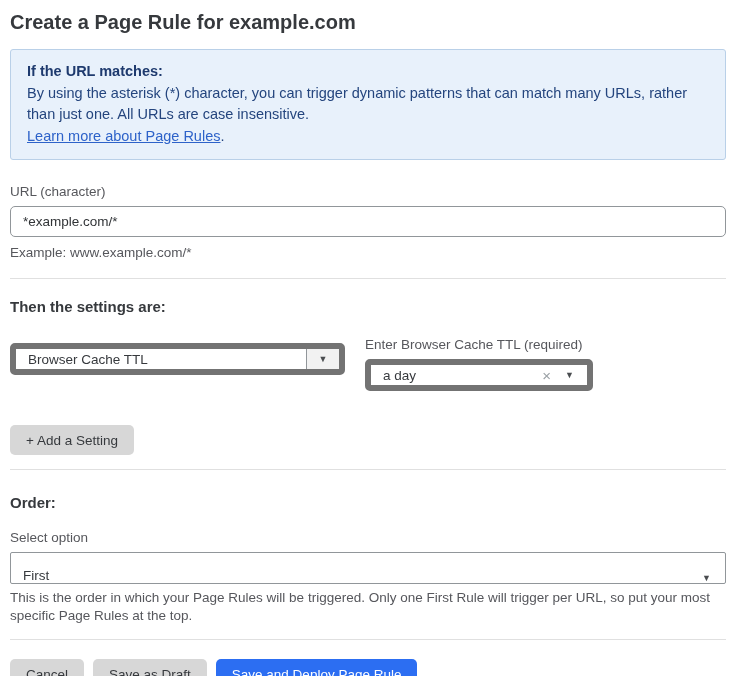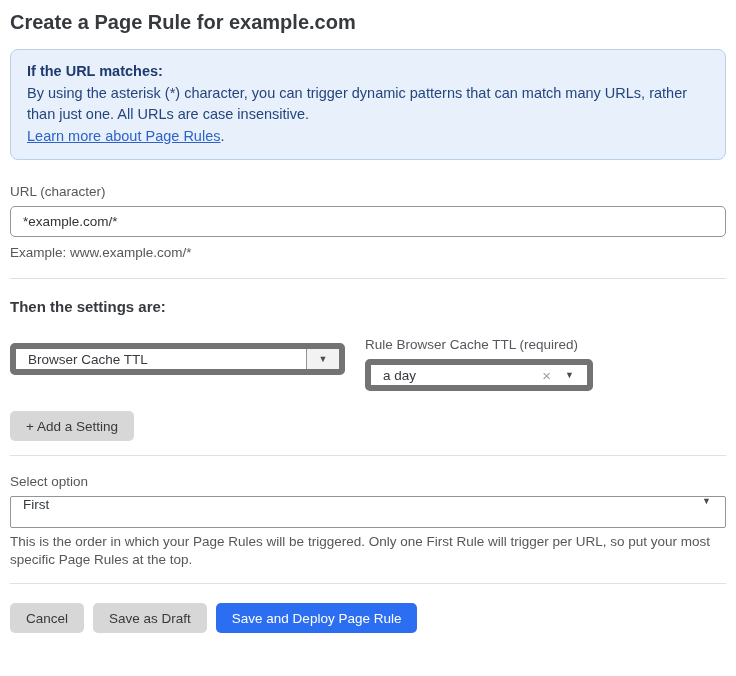--- a/index.html
+++ b/index.html
@@ -16,21 +16,21 @@
     font-size: 20px;
     line-height: 28px;
     font-weight: 700;
     color: #36393d;
   }
 
   .info-box {
     margin-top: 13px;
     background: #e8f1fb;
     border: 1px solid #b9d0e8;
-    border-radius: 8px;
+    border-radius: 3px;
     padding: 11px 16px 12px 16px;
     font-size: 14.5px;
     line-height: 21.5px;
     color: #24457e;
   }
   .info-box .info-heading {
     font-weight: 700;
     color: #1e3a6e;
   }
   .info-box a.info-link {
@@ -141,32 +141,32 @@
     padding: 0 16px;
     border: none;
     border-radius: 5px;
     font-family: "Liberation Sans", sans-serif;
     font-size: 13.5px;
     color: #36393d;
     background: #d7d7d7;
     cursor: pointer;
     white-space: nowrap;
   }
-  .add-setting-btn { margin-top: 20px; }
+  .add-setting-btn { margin-top: 34px; }
 
   .order-label { margin-top: 18px; }
 
   .select-full {
     margin-top: 6px;
     width: 716px;
     height: 32px;
     border: 1px solid #91969a;
     border-radius: 2px;
     display: flex;
-    align-items: flex-start;
+    align-items: flex-end;
     justify-content: space-between;
     cursor: pointer;
     background: #ffffff;
   }
   .select-full .dd-value { padding-left: 12px; font-size: 13.5px; color: #36393d; }
   .select-full .dd-arrow { margin-right: 14px; }
 
   .order-help {
     margin-top: 5px;
     font-size: 13.5px;
@@ -209,33 +209,34 @@
   <div class="settings-row">
     <div class="col-setting">
       <div class="dropdown">
         <span class="dd-value">Browser Cache TTL</span>
         <span class="dd-arrow-cell">
           <span class="dd-arrow">▼</span>
         </span>
       </div>
     </div>
     <div class="col-ttl">
-      <div class="field-label">Rule Browser Cache TTL (required)</div>
+      <div class="field-label">Enter Browser Cache TTL (required)</div>
       <div class="dropdown">
         <span class="dd-value">a day</span>
         <span class="dd-clear">×</span>
         <span class="dd-arrow dd-arrow-plain">▼</span>
       </div>
     </div>
   </div>
 
   <button class="btn add-setting-btn">+ Add a Setting</button>
 
   <hr class="divider divider-2">
 
+  <div class="section-heading order-heading">Order:</div>
 
   <div class="field-label order-label">Select option</div>
   <div class="select-full">
     <span class="dd-value">First</span>
     <span class="dd-arrow">▼</span>
   </div>
   <div class="order-help">This is the order in which your Page Rules will be triggered. Only one First Rule will trigger per URL, so put your most specific Page Rules at the top.</div>
 
   <hr class="divider divider-3">
 

